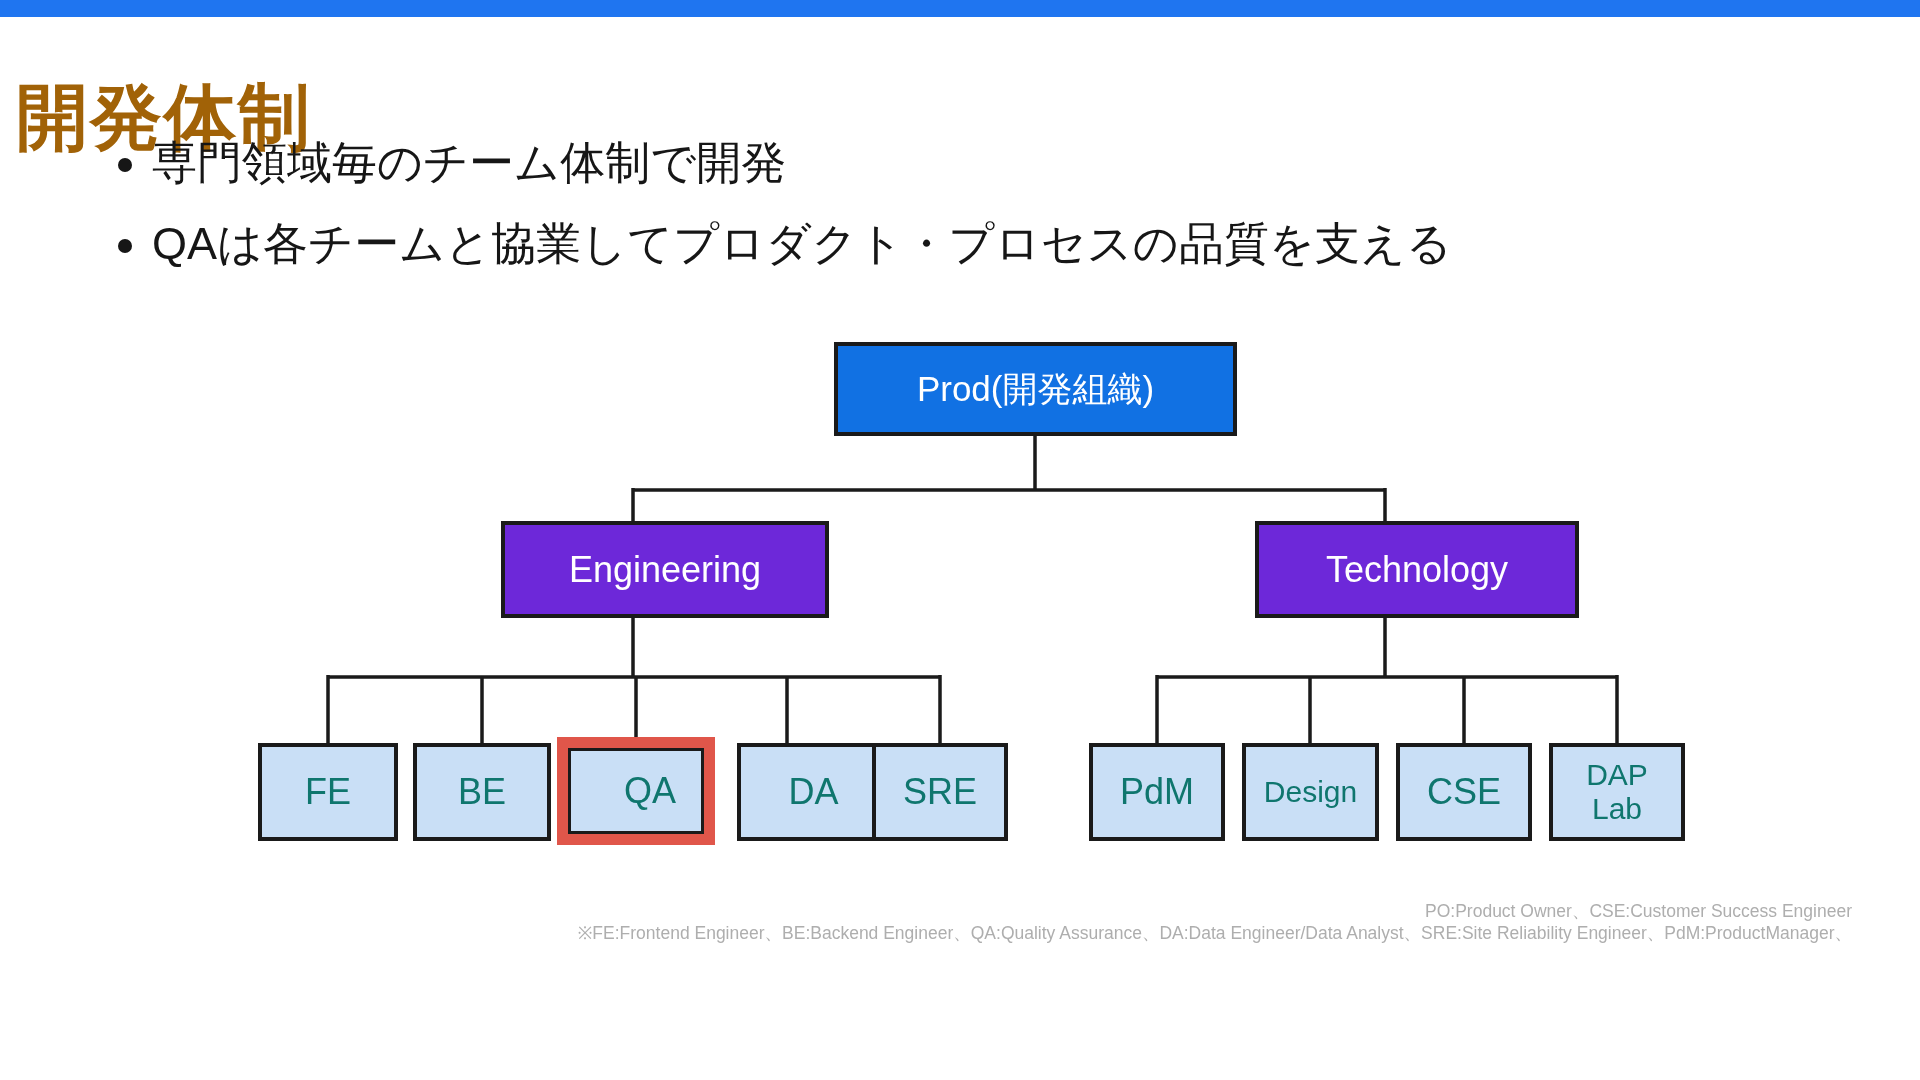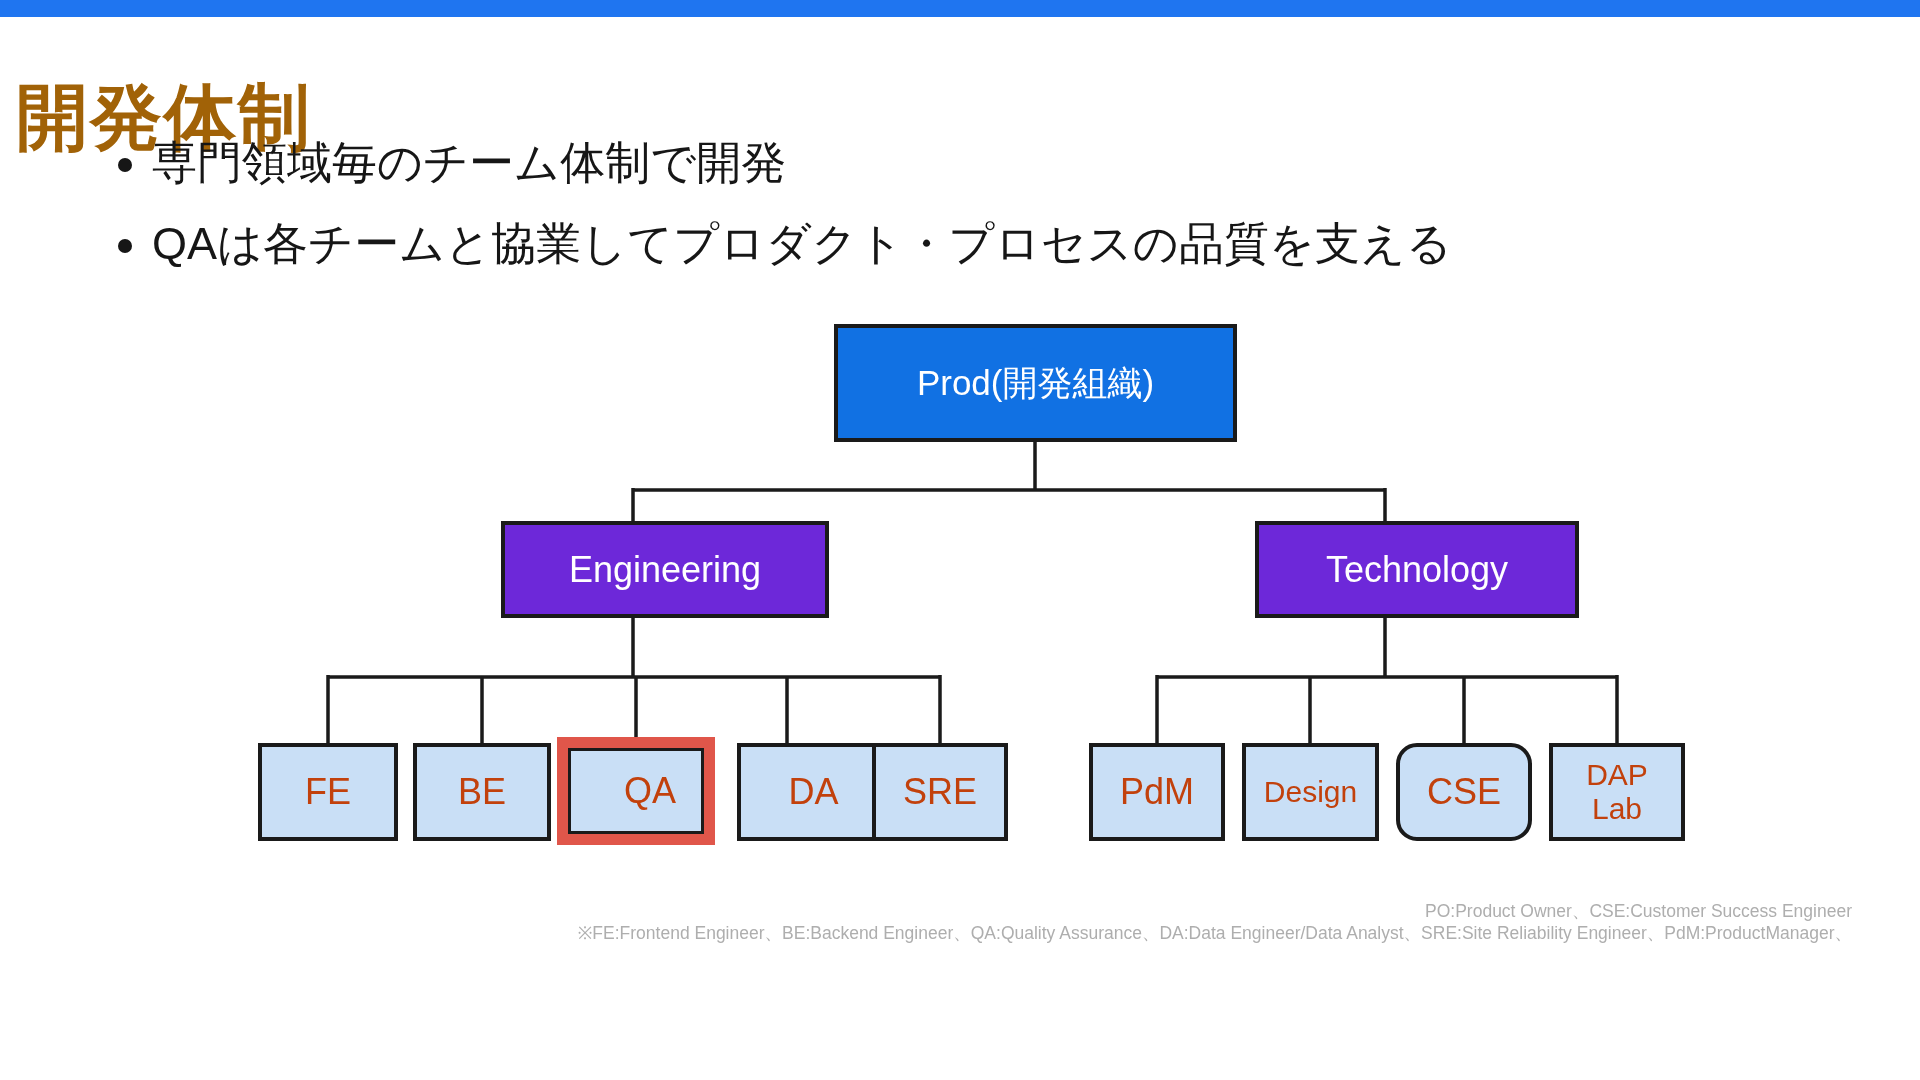--- a/index.html
+++ b/index.html
@@ -34,35 +34,35 @@
 
   .node {
     position:absolute; z-index:1;
     box-sizing:border-box;
     border:4px solid #1a1a1a;
     display:flex; align-items:center; justify-content:center;
     text-align:center;
   }
   .node-root  { background:#1171E3; color:#ffffff; font-size:35px; }
   .node-mid   { background:#6d28d9; color:#ffffff; font-size:36px;margin-left:32px; }
-  .node-leaf  { background:#C9DFF6; color:#c2410c; font-size:36px; }
+  .node-leaf  { background:#C9DFF6; color:#0f766e; font-size:36px; }
   .node-leaf.small-label { font-size:30px; }
   .multiline { white-space:pre-line; line-height:1.15; font-size:30px; }
 
   
-  .pos-root        { left:834px;  top:324px; width:403px; height:118px; }
+  .pos-root        { left:834px;  top:342px; width:403px; height:94px; }
   .pos-engineering { left:469px;  top:521px; width:328px; height:97px; }
   .pos-technology  { left:1223px; top:521px; width:324px; height:97px; }
   .pos-fe   { left:258px;  top:743px; width:140px; height:98px; }
   .pos-be   { left:413px;  top:743px; width:138px; height:98px; }
   .pos-da   { left:737px;  top:743px; width:153px; height:98px; }
   .pos-sre  { left:872px;  top:743px; width:136px; height:98px; }
   .pos-pdm  { left:1089px; top:743px; width:136px; height:98px; }
   .pos-design { left:1242px; top:743px; width:137px; height:98px; }
-  .pos-cse  { left:1396px; top:743px; width:136px; height:98px;border-radius:21px; }
+  .pos-cse  { left:1396px; top:743px; width:136px; height:98px; }
   .pos-dap  { left:1549px; top:743px; width:136px; height:98px; }
 
   .qa-highlight-frame {
     position:absolute; z-index:2;
     left:557px; top:737px; width:158px; height:108px;
     background:#E0564A;
   }
   .qa-highlight-frame .node {
     left:11px; top:11px; width:136px; height:86px;
     border-width:3px;

